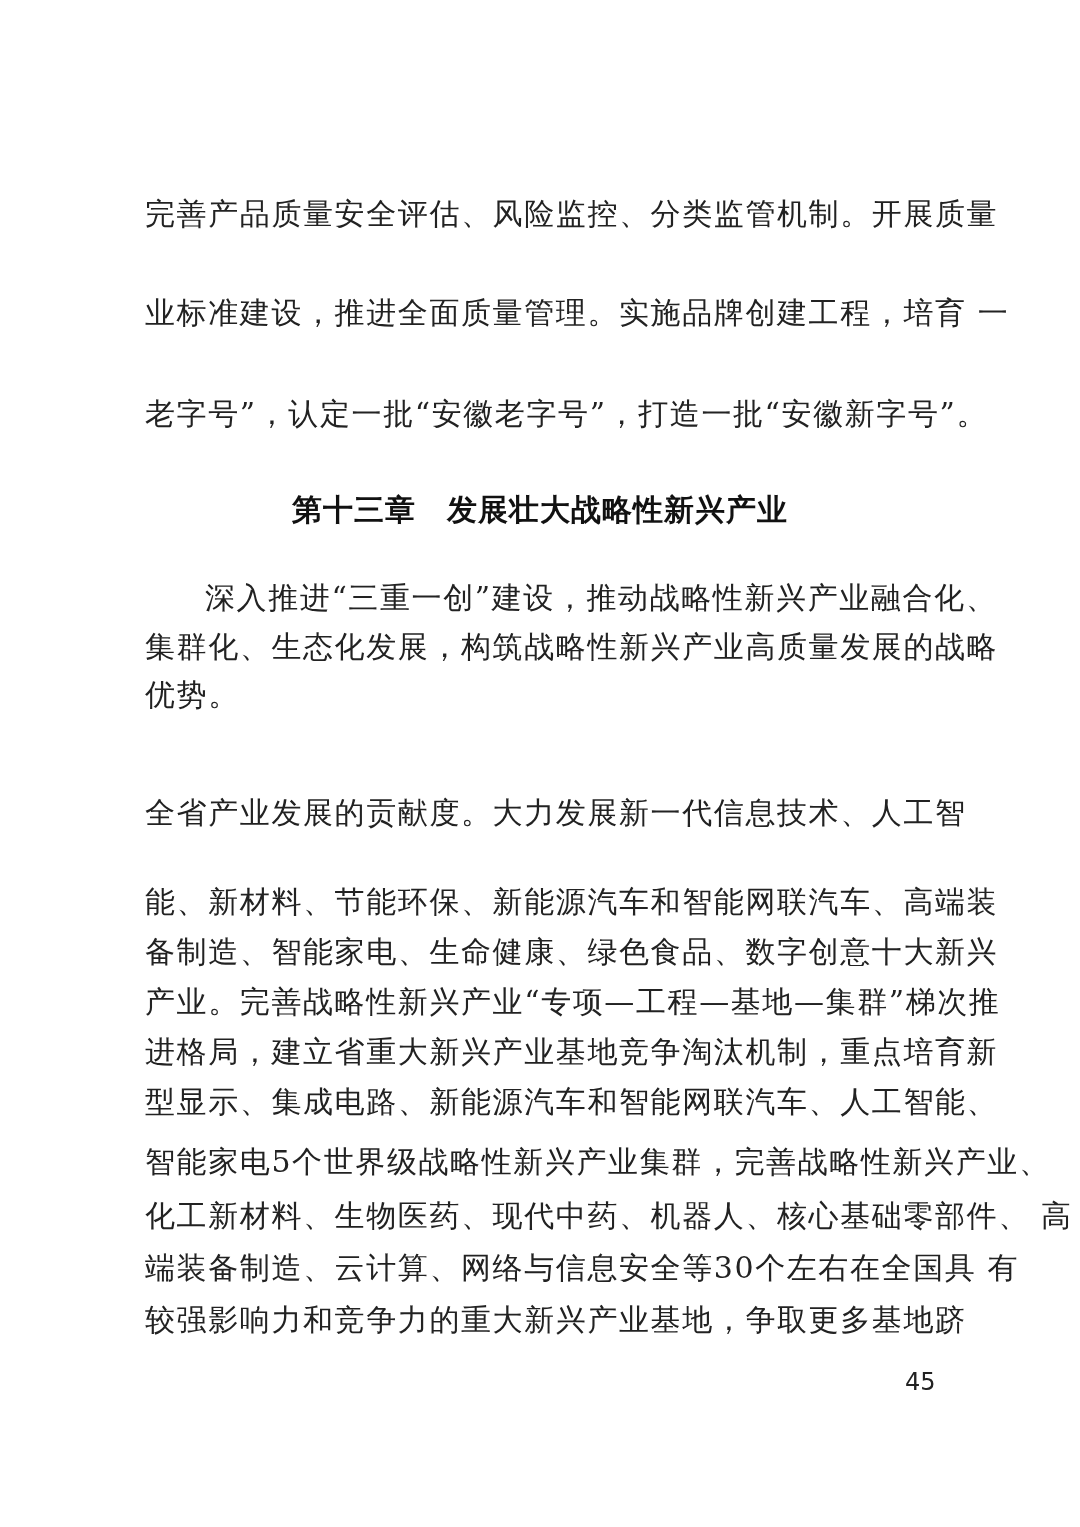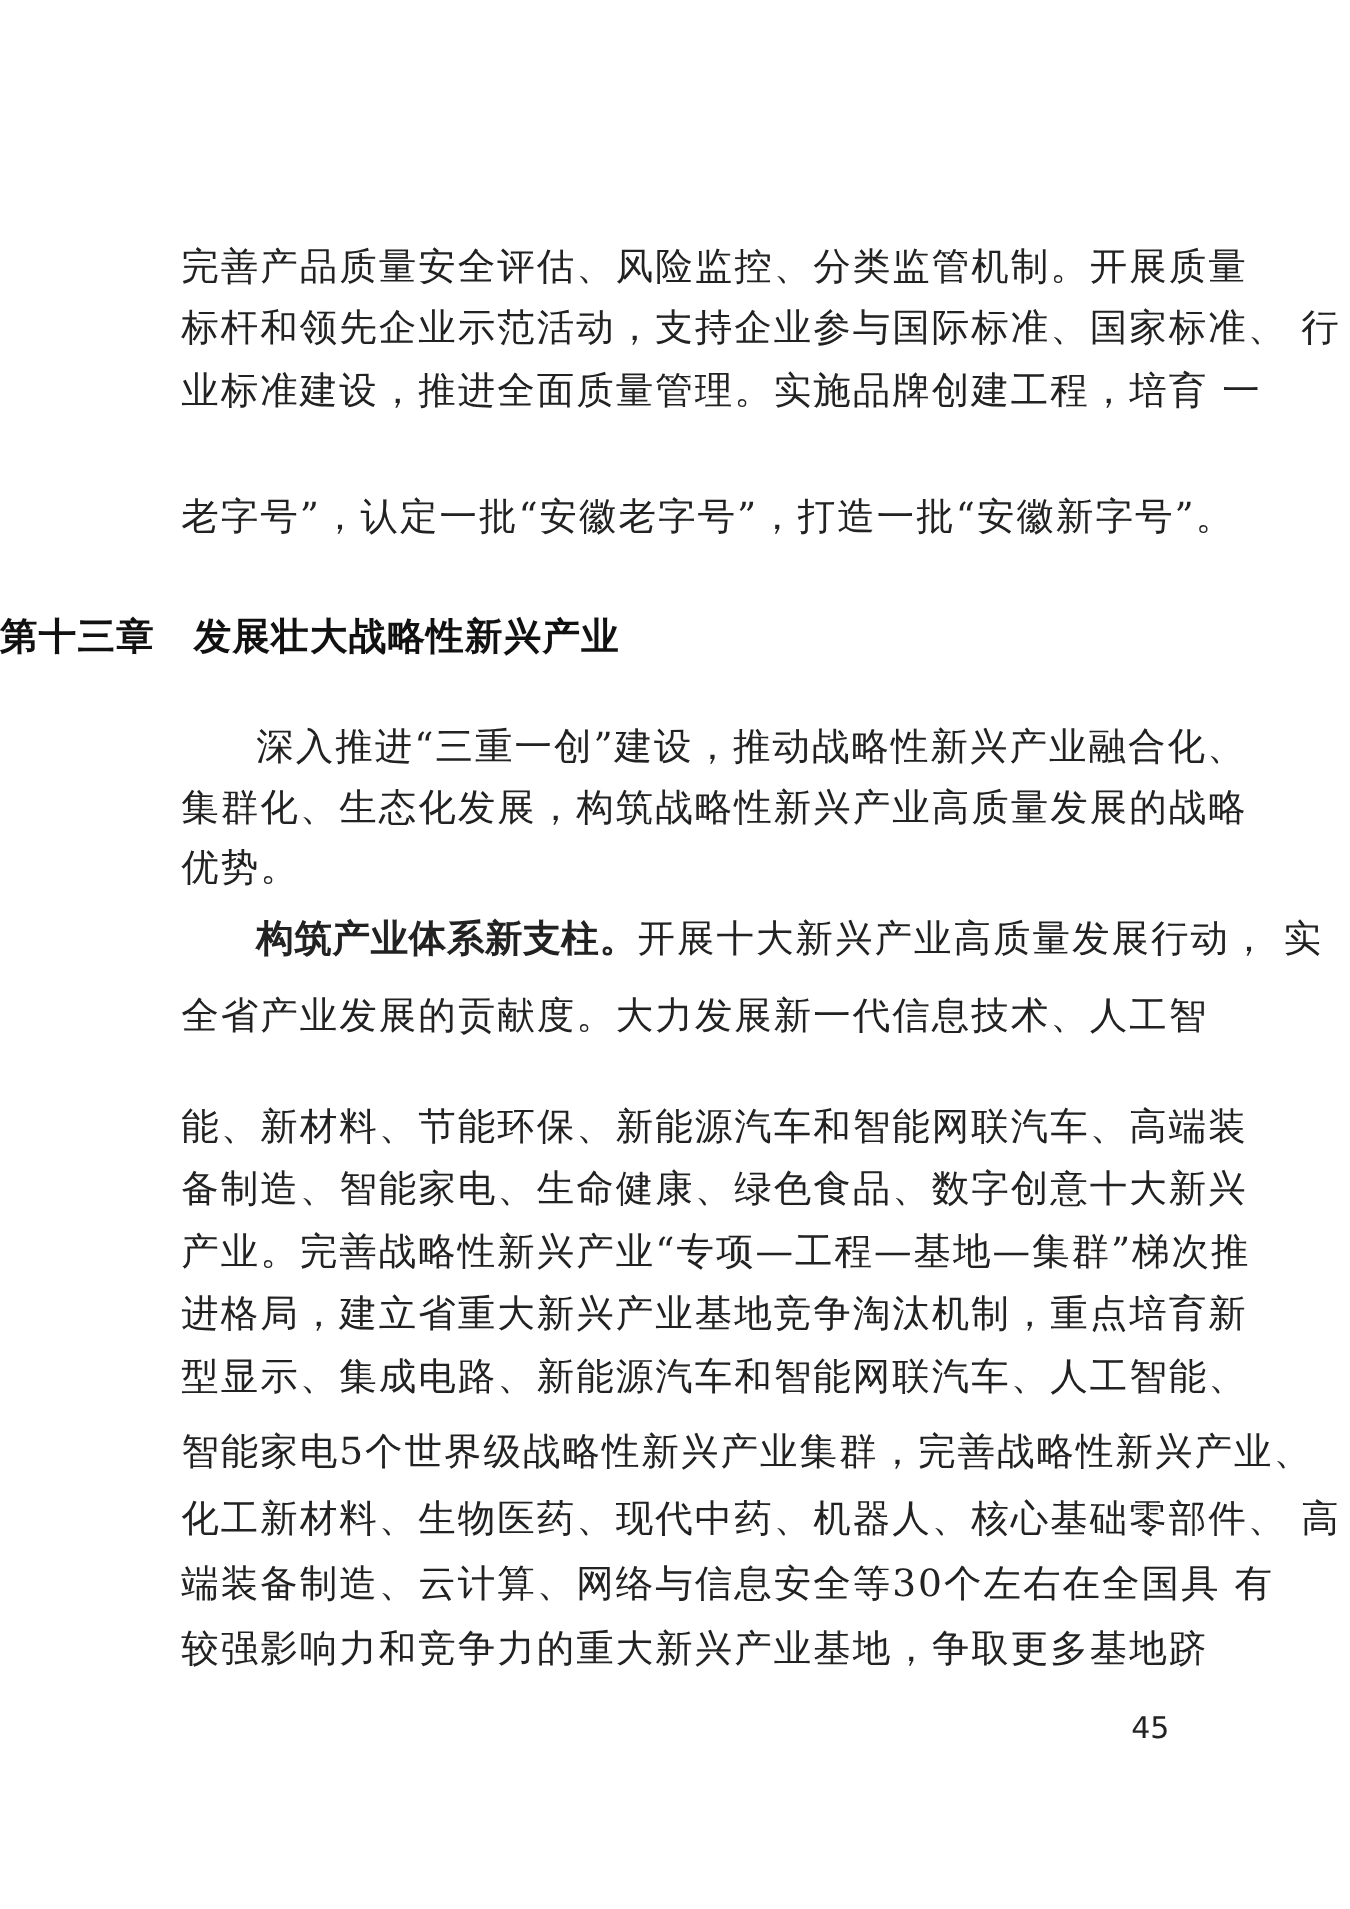--- a/index.html
+++ b/index.html
@@ -3,46 +3,42 @@
 <meta charset="utf-8">
 <style>
   html, body { margin: 0; padding: 0; background: #ffffff; }
   body { width: 1080px; height: 1527px; position: relative; overflow: hidden;
          font-family: "DejaVu Serif", "Liberation Serif", serif; color: #1a1a1a; }
   .page { position: absolute; left: 0; top: 0; width: 1080px; height: 1527px; background: #ffffff; padding-left: 24px; }
   .line { position: absolute; left: 145px; width: 810px; font-size: 30px; line-height: 36px;
           white-space: nowrap; letter-spacing: 1.6px; color: #222; }
   .line.justify { text-align-last: justify; text-align: justify; }
   .indent { left: 205px; width: 750px; }
-  .heading { position: absolute; left: 0; width: 1080px; top: 490px; 
+  .heading { position: absolute; left: 0; width: 1080px; top: 490px; text-align: center;
              font-family: "DejaVu Sans", "Liberation Sans", sans-serif; font-weight: bold;
              font-size: 30px; line-height: 40px; color: #111; letter-spacing: 1px; }
   .bold { font-weight: bold; font-family: "DejaVu Sans", "Liberation Sans", sans-serif; letter-spacing: 0.5px; }
   .page-number { position: absolute; left: 905px; top: 1368px; font-size: 24px;
                  font-family: "DejaVu Sans", "Liberation Sans", sans-serif; color: #222; }
 </style>
 </head>
 <body>
 
 <div class="page">
 
   <div class="line justify" style="top:196px">完善产品质量安全评估、风险监控、分类监管机制。开展质量</div>
-  <div class="line justify" style="top:245px">标杆和领先企业示范活动，支持企业参与国际标准、国家标准、 行</div>
   <div class="line justify" style="top:295px">业标准建设，推进全面质量管理。实施品牌创建工程，培育 一</div>
   <div class="line" style="top:396px">老字号”，认定一批“安徽老字号”，打造一批“安徽新字号”。</div>
 
   <div class="heading">第十三章　发展壮大战略性新兴产业</div>
 
   <div class="line justify" style="top:629px">集群化、生态化发展，构筑战略性新兴产业高质量发展的战略</div>
   <div class="line indent justify" style="top:580px">深入推进“三重一创”建设，推动战略性新兴产业融合化、</div>
   <div class="line" style="top:677px">优势。</div>
 
-  <div class="line indent justify" style="top:734px">
-    <span class="bold">构筑产业体系新支柱。</span><span>开展十大新兴产业高质量发展行动， 实</span>
-  </div>
   <div class="line" style="top:795px">全省产业发展的贡献度。大力发展新一代信息技术、人工智</div>
   <div class="line justify" style="top:884px">能、新材料、节能环保、新能源汽车和智能网联汽车、高端装</div>
   <div class="line justify" style="top:934px">备制造、智能家电、生命健康、绿色食品、数字创意十大新兴</div>
   <div class="line justify" style="top:984px">产业。完善战略性新兴产业“专项—工程—基地—集群”梯次推</div>
   <div class="line justify" style="top:1034px">进格局，建立省重大新兴产业基地竞争淘汰机制，重点培育新</div>
   <div class="line justify" style="top:1084px">型显示、集成电路、新能源汽车和智能网联汽车、人工智能、</div>
   <div class="line justify" style="top:1144px">智能家电5个世界级战略性新兴产业集群，完善战略性新兴产业、</div>
   <div class="line justify" style="top:1198px">化工新材料、生物医药、现代中药、机器人、核心基础零部件、 高</div>
   <div class="line justify" style="top:1250px">端装备制造、云计算、网络与信息安全等30个左右在全国具 有</div>
   <div class="line" style="top:1302px">较强影响力和竞争力的重大新兴产业基地，争取更多基地跻</div>

